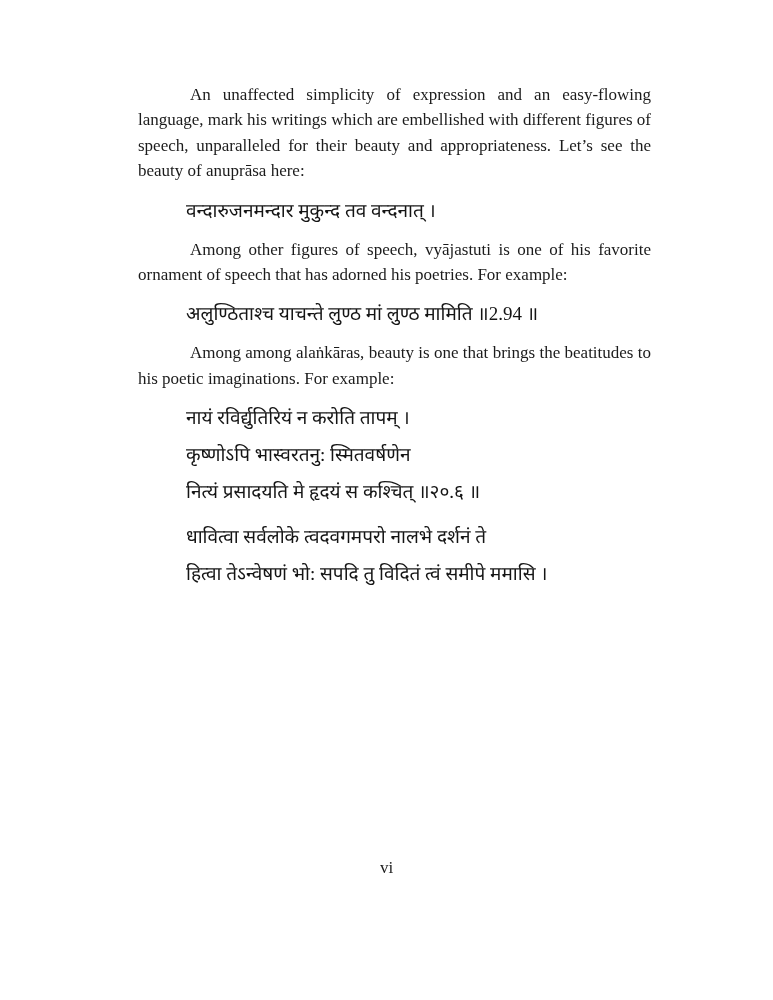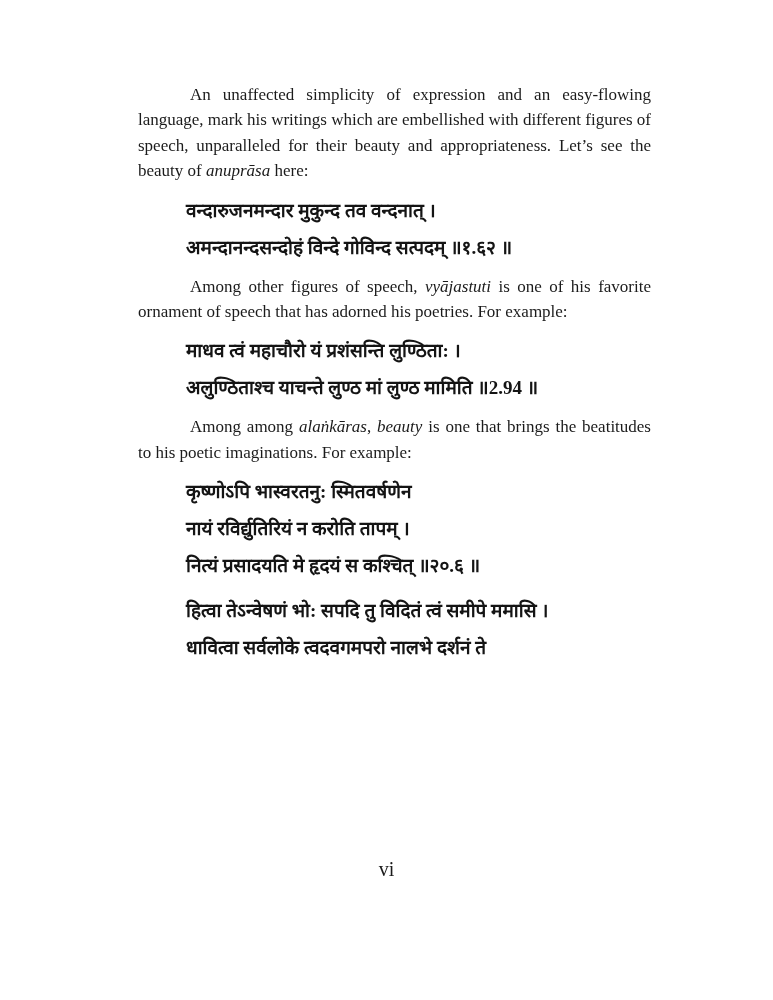--- a/index.html
+++ b/index.html
@@ -25,73 +25,69 @@
   }
   .body-par {
     margin: 0;
     font-size: 17px;
     line-height: 25.4px;
     text-align: justify;
     text-indent: 52px;
     color: #1b1b1b;
   }
   .body-par .it {
-    font-style: italic;
   }
   .verse {
     margin: 8px 0 8px 0;
     padding-left: 48px;
     font-size: 19px;
     color: #141414;
-    font-weight: bold;
   }
   .verse-line {
     line-height: 37px;
     white-space: nowrap;
   }
   .folio {
     position: absolute;
     top: 858px;
     left: 0;
     width: 773px;
     text-align: center;
-    font-size: 20px;
+    font-size: 17px;
     color: #1b1b1b;
   }
 </style>
 </head>
 <body>
 
 <div class="page">
   <div class="content">
 
     <p class="body-par"><span>An unaffected simplicity of expression and an easy-flowing language, mark his writings which are embellished with different figures of speech, unparalleled for their beauty and appropriateness. Let’s see the beauty of </span><span class="it">anuprāsa</span><span> here:</span></p>
 
     <div class="verse">
       <div class="verse-line">वन्दारुजनमन्दार मुकुन्द तव वन्दनात् ।</div>
-      <div class="verse-line">अमन्दानन्दसन्दोहं विन्दे गोविन्द सत्पदम् ॥१.६२ ॥</div>
     </div>
 
     <p class="body-par"><span>Among other figures of speech, </span><span class="it">vyājastuti</span><span> is one of his favorite ornament of speech that has adorned his poetries. For example:</span></p>
 
     <div class="verse">
-      <div class="verse-line">माधव त्वं महाचौरो यं प्रशंसन्ति लुण्ठिता: ।</div>
       <div class="verse-line">अलुण्ठिताश्च याचन्ते लुण्ठ मां लुण्ठ मामिति ॥2.94 ॥</div>
     </div>
 
     <p class="body-par"><span>Among among </span><span class="it">alaṅkāras</span><span>, </span><span class="it">beauty</span><span> is one that brings the beatitudes to his poetic imaginations. For example:</span></p>
 
     <div class="verse">
+      <div class="verse-line">नायं रविर्द्युतिरियं न करोति तापम् ।</div>
       <div class="verse-line">कृष्णोऽपि भास्वरतनु: स्मितवर्षणेन</div>
-      <div class="verse-line">नायं रविर्द्युतिरियं न करोति तापम् ।</div>
       <div class="verse-line">नित्यं प्रसादयति मे हृदयं स कश्चित् ॥२०.६ ॥</div>
     </div>
 
 
     <div class="verse">
+      <div class="verse-line">धावित्वा सर्वलोके त्वदवगमपरो नालभे दर्शनं ते</div>
       <div class="verse-line">हित्वा तेऽन्वेषणं भो: सपदि तु विदितं त्वं समीपे ममासि ।</div>
-      <div class="verse-line">धावित्वा सर्वलोके त्वदवगमपरो नालभे दर्शनं ते</div>
     </div>
 
   </div>
 
   <div class="folio">vi</div>
 </div>
 
 </body></html>

